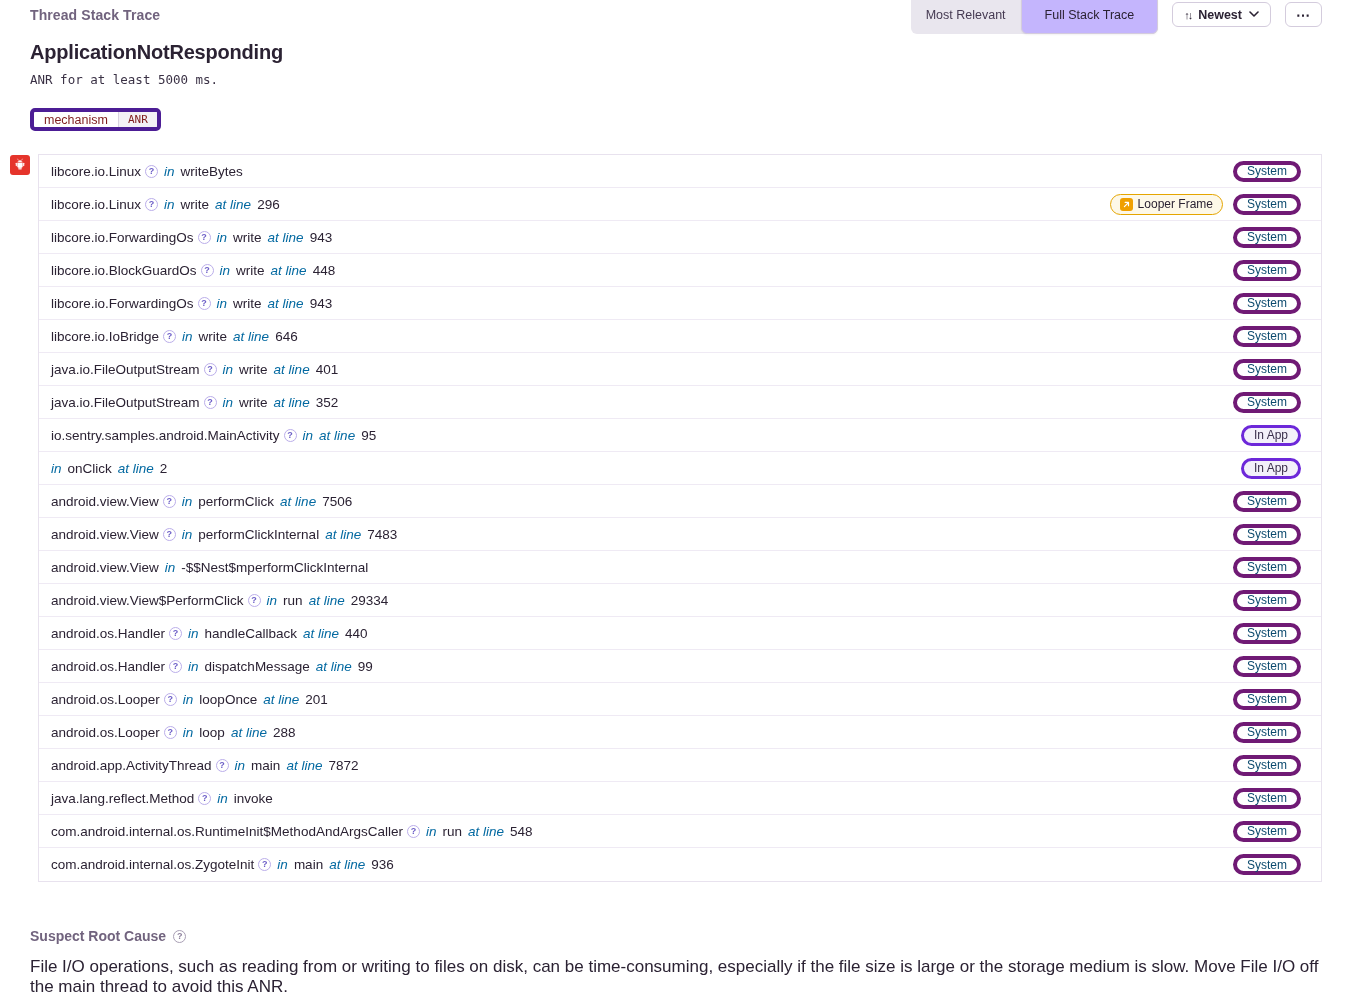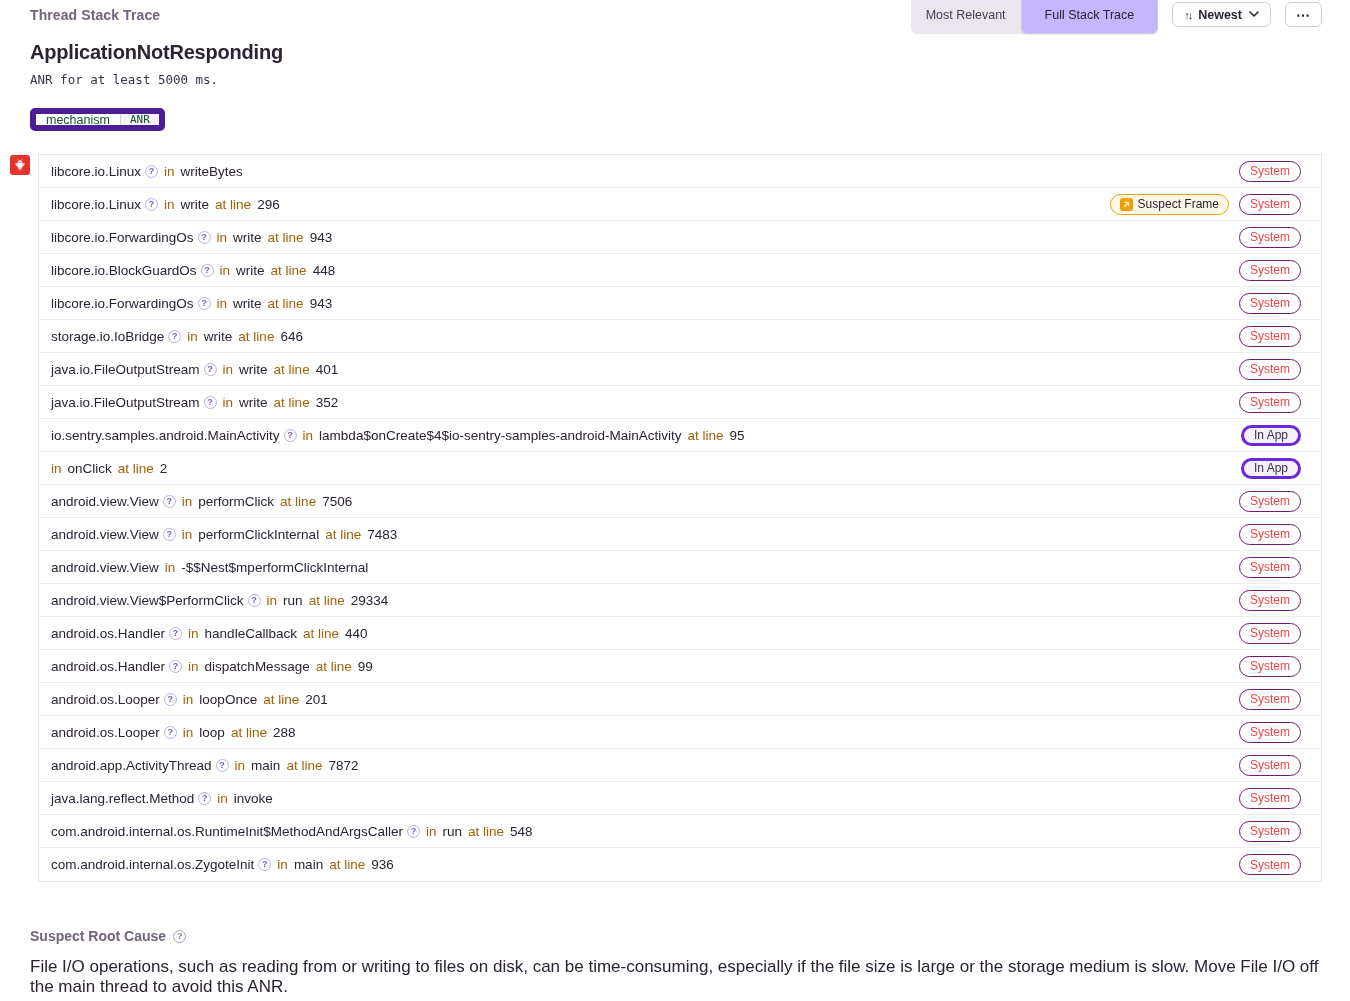--- a/index.html
+++ b/index.html
@@ -47,22 +47,22 @@
 
   
   .event-title { margin: 13px 30px 0; font-size: 20px; font-weight: 700; letter-spacing: -.2px; }
   .event-subtitle {
     margin: 8px 30px 0; font-family: "DejaVu Sans Mono", monospace;
     font-size: 12.5px; color: #3a3145;
   }
   .tags { margin: 21px 30px 0; display: flex; }
   .tag {
     display: inline-flex; align-items: stretch; height: 23px;
-    border: 6px solid #4c1d95; border-radius: 5px; overflow: hidden; cursor: pointer;
-    font-size: 12.5px; color: #14532d; background: #fff;
+    border: 4px solid #4c1d95; border-radius: 5px; overflow: hidden; cursor: pointer;
+    font-size: 12.5px; color: #7f1d1d; background: #fff;
   }
   .tag-key { display: flex; align-items: center; padding: 0 10px; }
   .tag-val {
     display: flex; align-items: center; padding: 0 9px;
     background: #f3f1f6; border-left: 1px solid #d8d2e0;
     font-family: "DejaVu Sans Mono", monospace; font-size: 11px;
   }
 
   
   .trace-wrap { position: relative; margin: 23px 28px 0 38px; }
@@ -78,29 +78,29 @@
   }
   .frame-row:last-child { border-bottom: none; }
   .frame-left { display: flex; align-items: center; gap: 6px; font-size: 13.5px; white-space: nowrap; }
   .frame-module { color: #2b2233; }
   .help-dot {
     width: 13px; height: 13px; border-radius: 50%;
     border: 1px solid #bbaeea; color: #6c5ec7;
     font-size: 9px; font-weight: 700; line-height: 11px; text-align: center;
     display: inline-block; margin-left: -2px; cursor: pointer; background: #fff;
   }
-  .kw { color: #a16207; }
+  .kw { color: #0369a1; font-style: italic; }
   .frame-func { color: #2b2233; }
   .frame-line { color: #2b2233; }
   .frame-right { display: flex; align-items: center; gap: 10px; }
   .badge {
     height: 21px; display: inline-flex; align-items: center;
     padding: 0 10px; border-radius: 11px; font-size: 12px; white-space: nowrap;
   }
-  .badge-system { border: 1px solid #701a75; color: #ef4444; background: #fff; }
+  .badge-system { border: 4px solid #701a75; color: #0c4a6e; background: #fff; }
   .badge-inapp  { border: 3px solid #6d28d9; color: #3b2f4d; background: #f3f0fa; }
   .badge-suspect {
     border: 1px solid #e5a500; color: #2b2233; background: #fdf8e8;
     gap: 5px; padding: 0 9px;
   }
 
   
   .rc-title {
     margin: 46px 30px 0; font-size: 14px; font-weight: 700; color: #71637e;
     display: flex; align-items: center; gap: 7px;
@@ -186,21 +186,21 @@
       <span class="frame-func">write</span>
       <span class="kw">at line</span>
       <span class="frame-line">296</span>
     </div>
     <div class="frame-right">
       <span class="badge badge-suspect">
         <svg width="13" height="13" viewBox="0 0 13 13">
           <rect width="13" height="13" rx="3" fill="#f0a000"></rect>
           <path d="M4.4 8.6 8.4 4.6 M5.2 4.4h3.3v3.3" stroke="#ffffff" stroke-width="1.2" fill="none" stroke-linecap="round" stroke-linejoin="round"></path>
         </svg>
-        <span>Suspect Frame</span>
+        <span>Looper Frame</span>
       </span>
       <span class="badge badge-system">System</span>
     </div>
   </div>
 
   <div class="frame-row">
     <div class="frame-left">
       <span class="frame-module">libcore.io.ForwardingOs</span>
       <span class="help-dot">?</span>
       <span class="kw">in</span>
@@ -239,21 +239,21 @@
       <span class="frame-line">943</span>
     </div>
     <div class="frame-right">
 
       <span class="badge badge-system">System</span>
     </div>
   </div>
 
   <div class="frame-row">
     <div class="frame-left">
-      <span class="frame-module">storage.io.IoBridge</span>
+      <span class="frame-module">libcore.io.IoBridge</span>
       <span class="help-dot">?</span>
       <span class="kw">in</span>
       <span class="frame-func">write</span>
       <span class="kw">at line</span>
       <span class="frame-line">646</span>
     </div>
     <div class="frame-right">
 
       <span class="badge badge-system">System</span>
     </div>
@@ -287,21 +287,20 @@
 
       <span class="badge badge-system">System</span>
     </div>
   </div>
 
   <div class="frame-row">
     <div class="frame-left">
       <span class="frame-module">io.sentry.samples.android.MainActivity</span>
       <span class="help-dot">?</span>
       <span class="kw">in</span>
-      <span class="frame-func">lambda$onCreate$4$io-sentry-samples-android-MainActivity</span>
       <span class="kw">at line</span>
       <span class="frame-line">95</span>
     </div>
     <div class="frame-right">
 
       <span class="badge badge-inapp">In App</span>
     </div>
   </div>
 
   <div class="frame-row">

